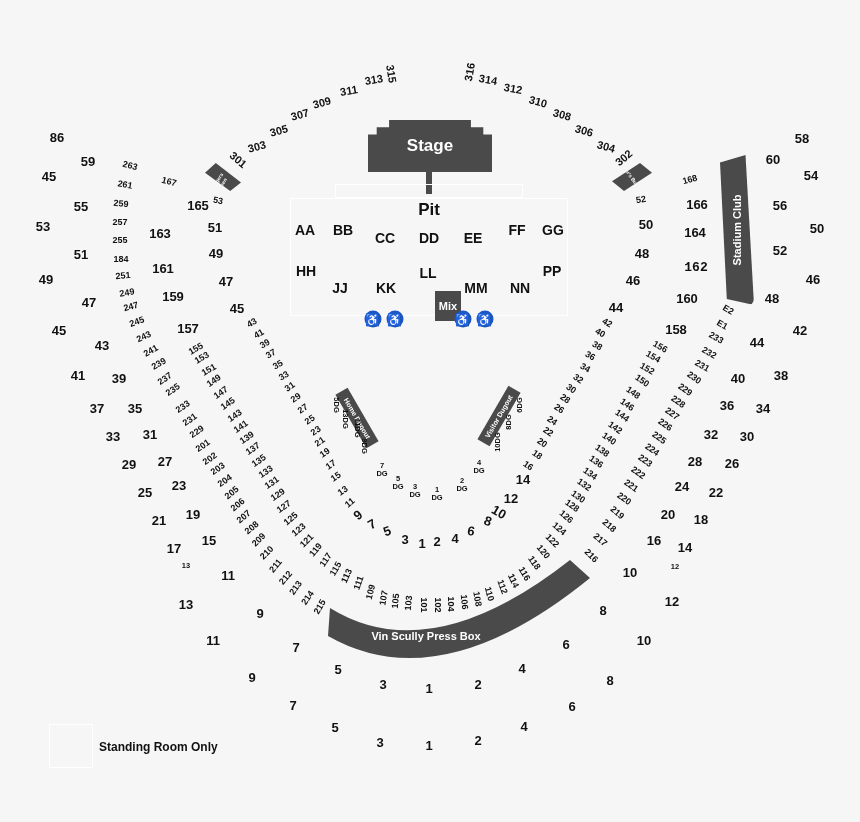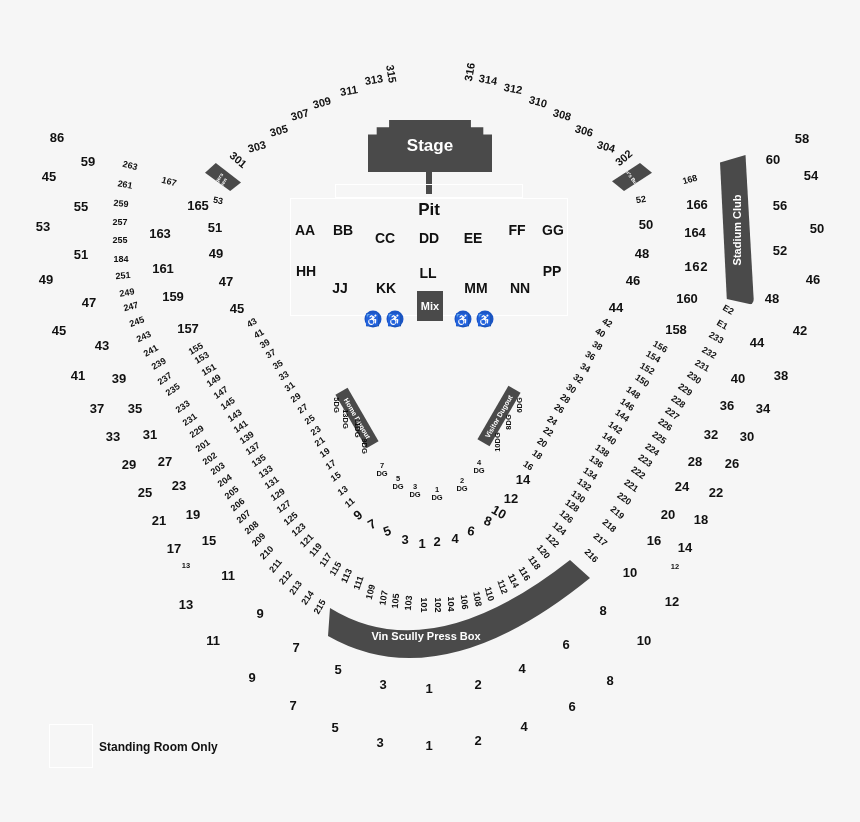--- a/index.html
+++ b/index.html
@@ -25,21 +25,21 @@
   <div class="dark" style="left:368px;top:120px;width:124px;height:52px;font-size:17px;clip-path:polygon(0 28%,7% 28%,7% 14%,17% 14%,17% 0,83% 0,83% 14%,93% 14%,93% 28%,100% 28%,100% 100%,0 100%);">
     <span>Stage</span>
   </div>
   <div style="position:absolute;left:426px;top:172px;width:6px;height:22px;background:#4a4a4a;"></div>
 
   <div class="box" style="left:335px;top:184px;width:188px;height:14px;"></div>
   <div class="lbl s14" style="left:429px;top:209px;font-size:17px;">Pit</div>
 
   <div class="box" style="left:290px;top:198px;width:278px;height:118px;"></div>
 
-  <div class="dark" style="left:417px;top:291px;width:26px;height:30px;font-size:11px;text-align:right;">
+  <div class="dark" style="left:435px;top:291px;width:26px;height:30px;font-size:11px;text-align:right;">
     <span>Mix</span>
   </div>
 
   <div class="dark" style="left:205px;top:163px;width:36px;height:28px;clip-path:polygon(30% 0,100% 70%,70% 100%,0 35%);font-size:5px;">
     <span style="transform:rotate(-55deg);">Dodgers Bullpen</span>
   </div>
   <div class="dark" style="left:612px;top:163px;width:40px;height:28px;clip-path:polygon(70% 0,100% 35%,30% 100%,0 65%);font-size:5px;">
     <span style="transform:rotate(55deg);">Visitor's Bullpen</span>
   </div>
 

